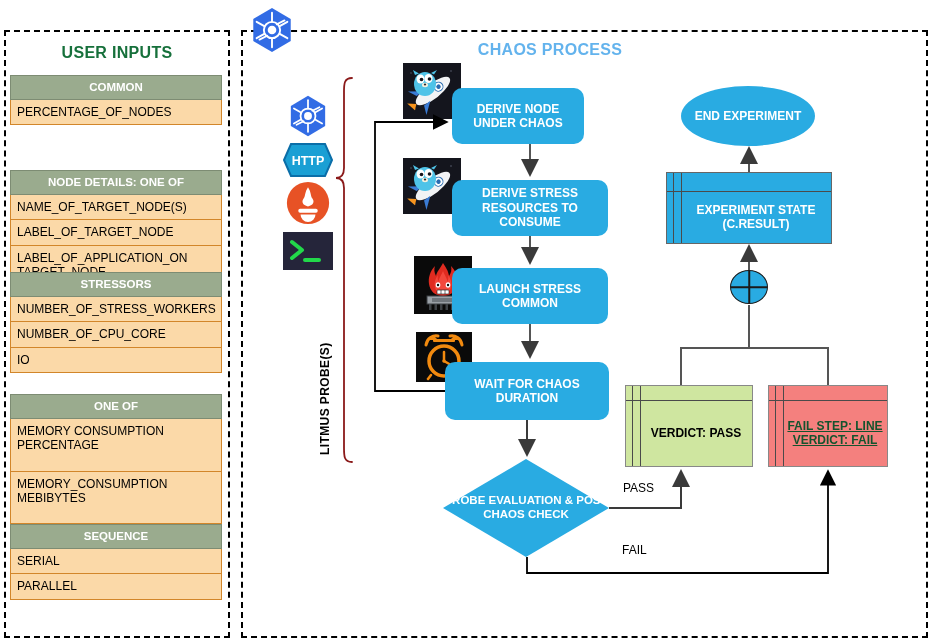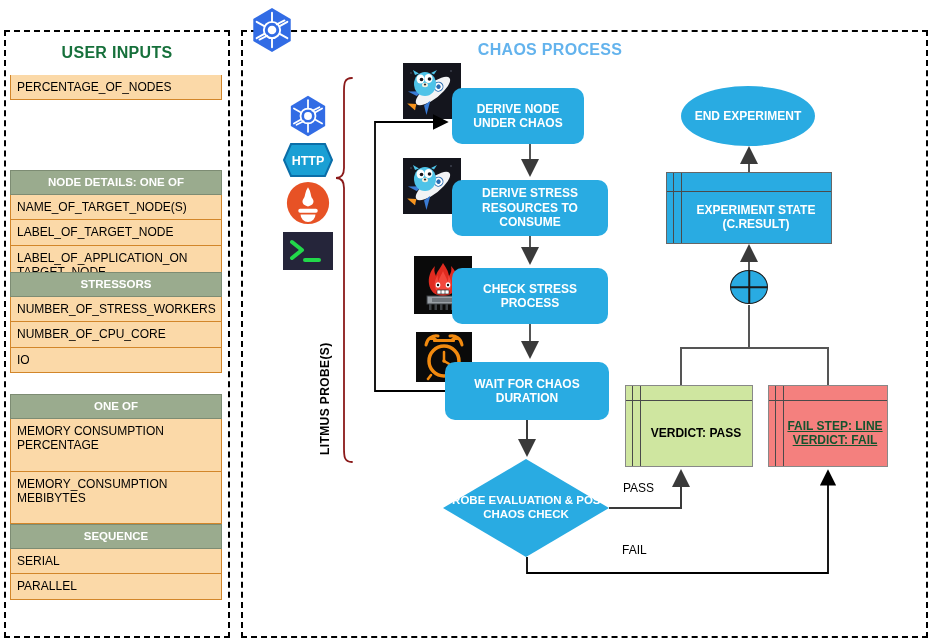--- a/index.html
+++ b/index.html
@@ -237,20 +237,21 @@
         <line x1="18" y1="67" x2="34" y2="58"></line>
         <line x1="66" y1="42" x2="82" y2="33"></line>
         <line x1="24" y1="70" x2="40" y2="62"></line>
         <line x1="60" y1="38" x2="76" y2="30"></line>
       </g>
       <circle cx="50" cy="50" r="9" fill="#ffffff"></circle>
     </svg>
   </div>
 
   <div class="tbl" style="top:75px;">
+    <div class="hdr">COMMON</div>
     <div class="row">PERCENTAGE_OF_NODES</div>
   </div>
 
   <div class="tbl" style="top:126px;margin-top:44px;">
     <div class="hdr">NODE DETAILS: ONE OF</div>
     <div class="row">NAME_OF_TARGET_NODE(S)</div>
     <div class="row">LABEL_OF_TARGET_NODE</div>
     <div class="row two-line">LABEL_OF_APPLICATION_ON TARGET_NODE</div>
   </div>
 
@@ -425,21 +426,21 @@
 
   <div class="fbox" style="left:452px; top:88px; width:132px; height:56px;">
     <span>DERIVE NODE UNDER CHAOS</span>
   </div>
 
   <div class="fbox" style="left:452px; top:180px; width:156px; height:56px;">
     <span>DERIVE  STRESS RESOURCES TO CONSUME</span>
   </div>
 
   <div class="fbox" style="left:452px; top:268px; width:156px; height:56px;">
-    <span>CHECK STRESS PROCESS</span>
+    <span>LAUNCH STRESS COMMON</span>
   </div>
 
   <div class="fbox" style="left:445px; top:362px; width:164px; height:58px;">
     <span>WAIT FOR CHAOS DURATION</span>
   </div>
 
   <div class="diamond" style="left:443px; top:459px; width:166px; height:98px;">
     <div class="shape"></div>
     <div class="label">PROBE EVALUATION &amp; POST CHAOS CHECK</div>
   </div>

